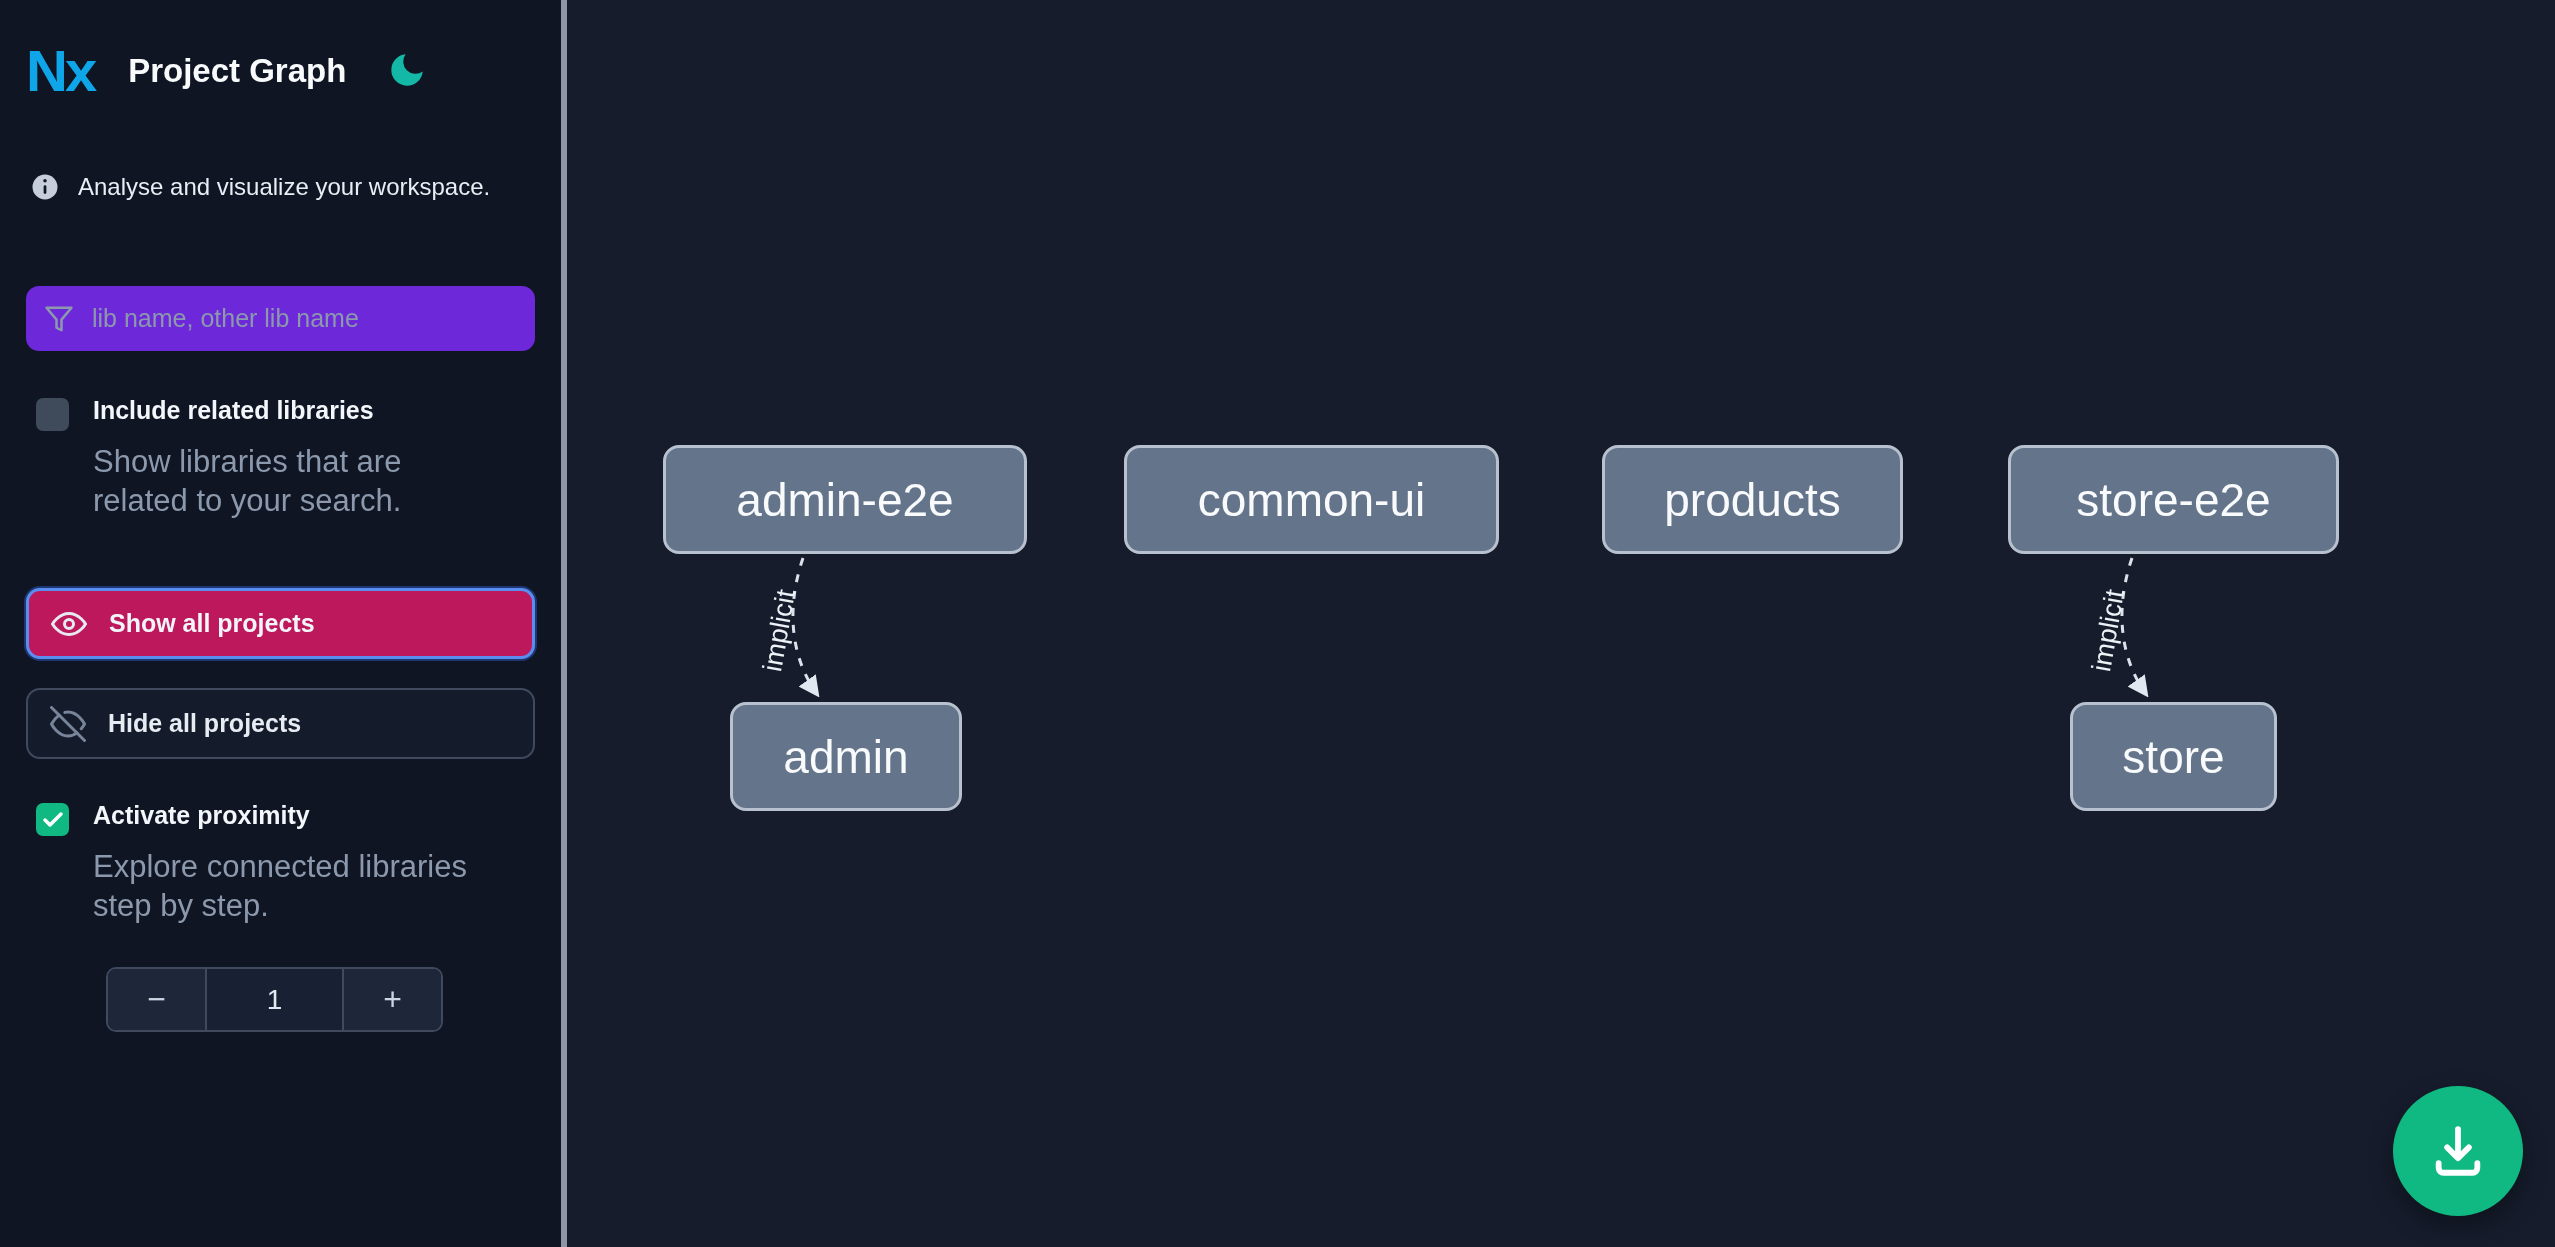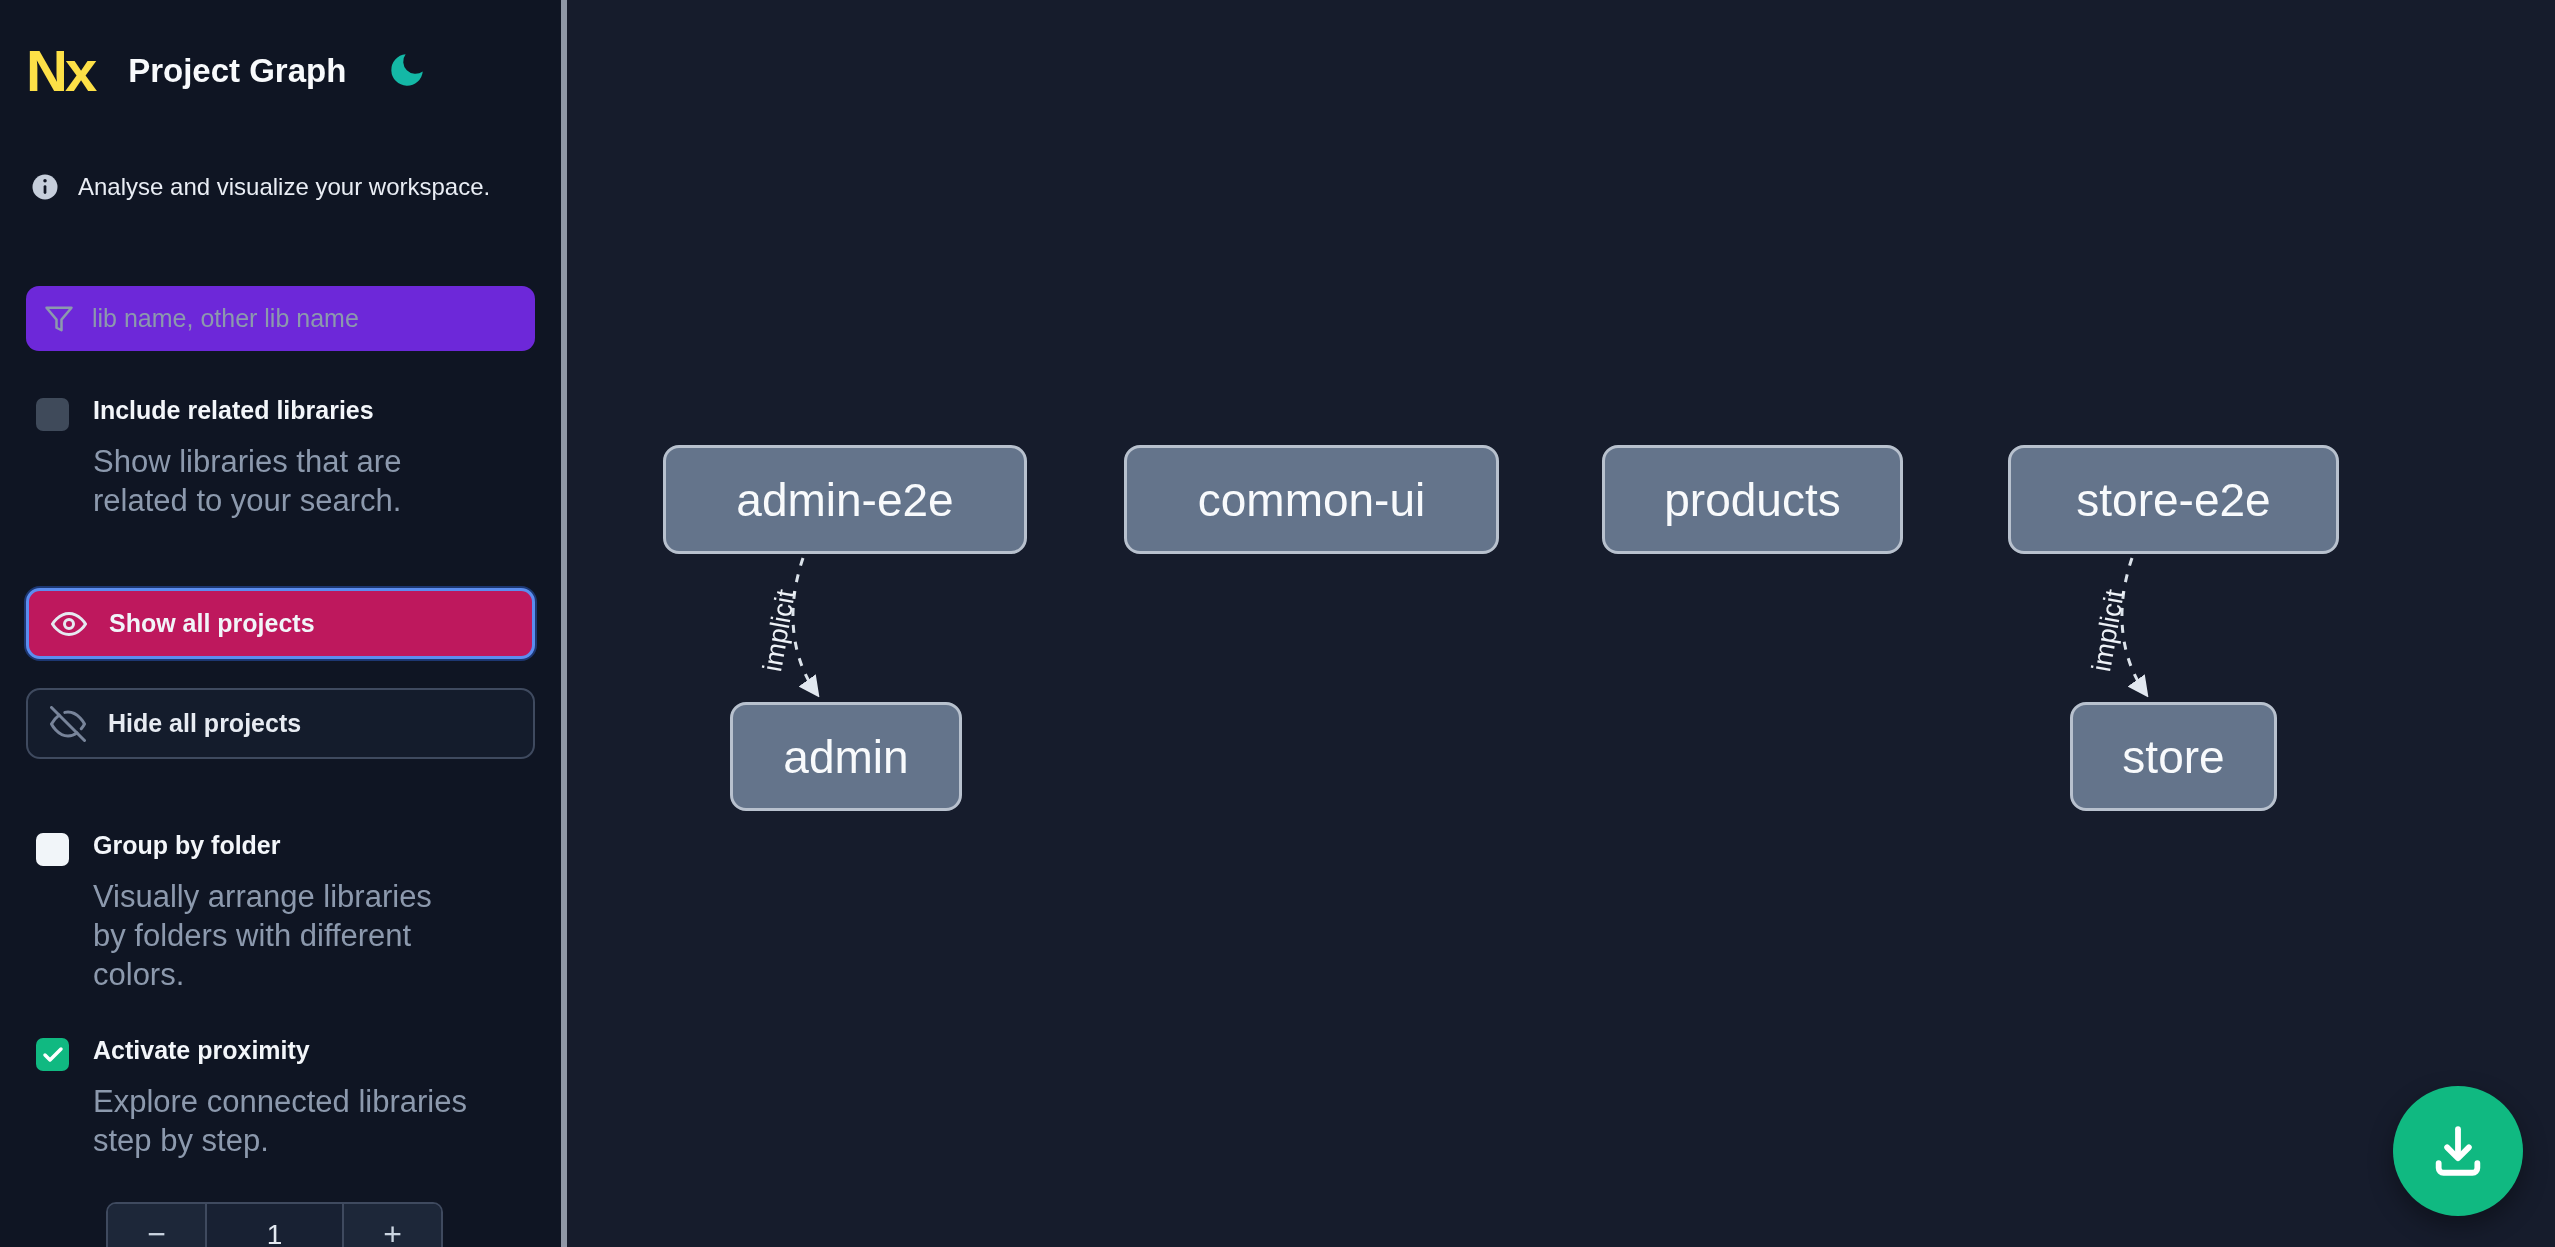--- a/index.html
+++ b/index.html
@@ -14,21 +14,21 @@
   
   .sidebar {
     width: 561px; flex-shrink: 0; height: 100%;
     background: #0f1523; position: relative;
   }
   .sb-header {
     display: flex; align-items: center;
     padding: 42px 26px 0 26px; gap: 34px;
   }
   .nx-logo {
-    font-weight: 800; font-size: 58px; color: #fde047;
+    font-weight: 800; font-size: 58px; color: #0ea5e9;
     letter-spacing: -3px; line-height: 1;
   }
   .app-title { font-size: 33px; font-weight: 600; color: #f8fafc; }
   .theme-btn { background: none; border: none; cursor: pointer; margin-left: 6px; display: flex; }
 
   .sb-info {
     margin-top: 72px; padding: 0 30px 0 30px;
     display: flex; align-items: center; gap: 18px;
     font-size: 24px; color: #e9edf4;
   }
@@ -185,27 +185,20 @@
     <button class="sb-btn hide">
       <span style="display:flex;">
         <svg width="36" height="36" viewBox="0 0 24 24" fill="none">
           <path d="M17.94 17.94A10.07 10.07 0 0 1 12 20c-7 0-11-8-11-8a18.45 18.45 0 0 1 5.06-5.94M9.9 4.24A9.12 9.12 0 0 1 12 4c7 0 11 8 11 8a18.5 18.5 0 0 1-2.16 3.19" stroke="#78849a" stroke-width="2" stroke-linecap="round"></path>
           <path d="M1 1l22 22" stroke="#78849a" stroke-width="2" stroke-linecap="round"></path>
         </svg>
       </span>
       <span>Hide all projects</span>
     </button>
 
-    <div class="opt-row group">
-      <span class="cb white"></span>
-      <div class="opt-text">
-        <div class="opt-label">Group by folder</div>
-        <div class="opt-desc" style="max-width:380px;">Visually arrange libraries by folders with different colors.</div>
-      </div>
-    </div>
 
     <div class="opt-row prox">
       <span class="cb checked">
         <span style="display:flex;">
           <svg width="24" height="24" viewBox="0 0 24 24" fill="none">
             <polyline points="20 6 9 17 4 12" stroke="#ffffff" stroke-width="3.5" stroke-linecap="round" stroke-linejoin="round"></polyline>
           </svg>
         </span>
       </span>
       <div class="opt-text">

